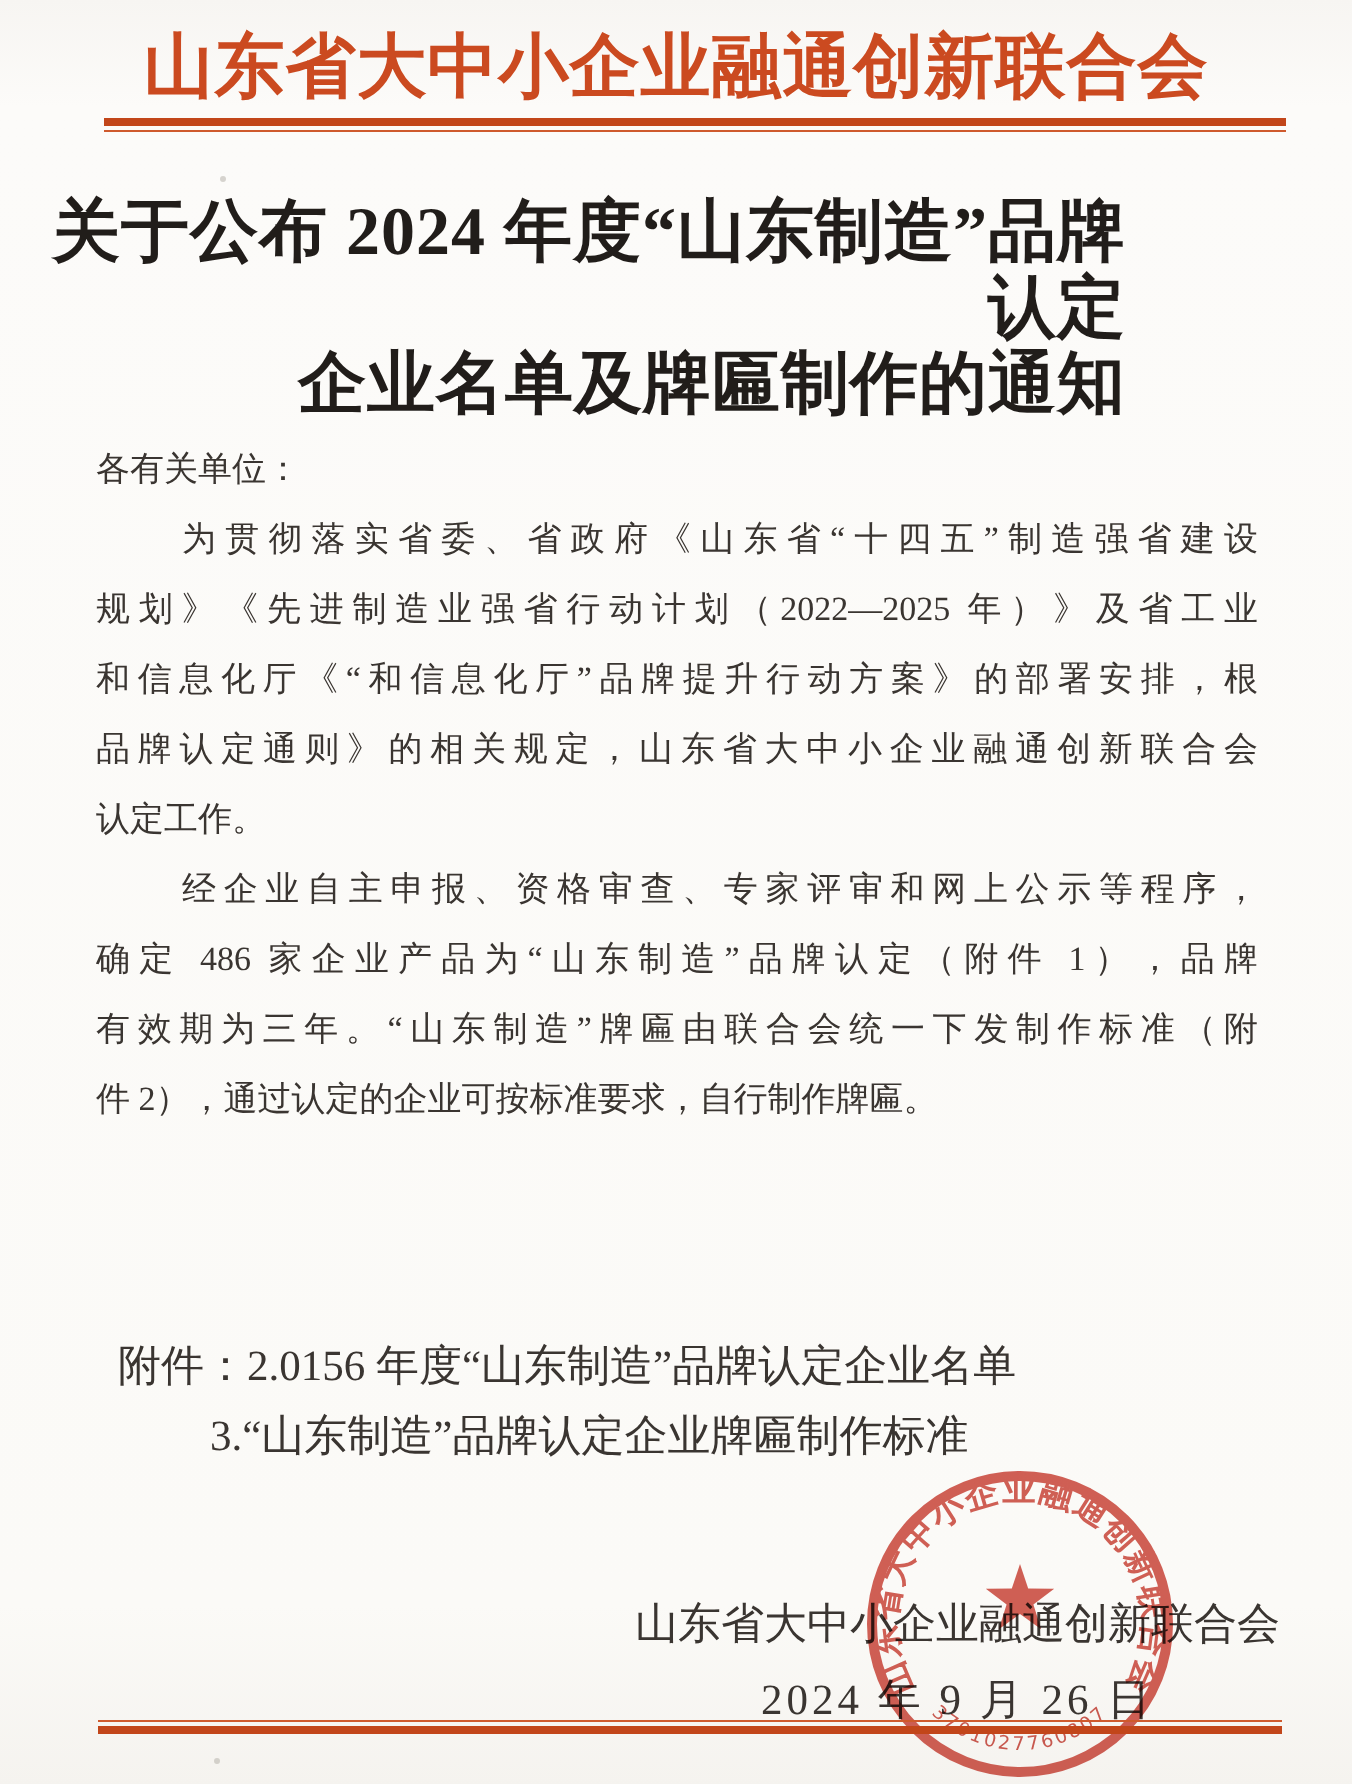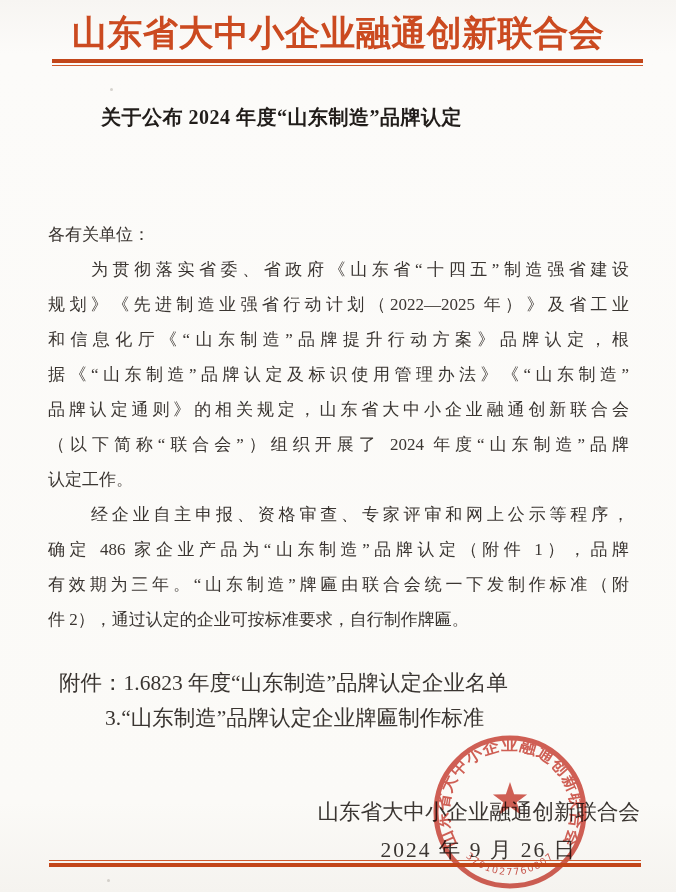--- a/index.html
+++ b/index.html
@@ -23,22 +23,22 @@
     position:absolute;top:59px;left:52px;width:591px;height:2px;
     border-top:4px solid #c2461a;border-bottom:1px solid #cf5a2d;
   }
   .rule-bottom{
     position:absolute;top:860px;left:49px;width:592px;height:2px;
     border-top:1px solid #cf5a2d;border-bottom:4px solid #c2461a;
   }
   
   .doc-title{
     position:absolute;top:98px;left:0;width:563px;
-    text-align:center;font-weight:bold;color:#211d1a;
-    font-size:20px;line-height:38px;letter-spacing:0.5px;
+    text-align:right;font-weight:bold;color:#211d1a;
+    font-size:34px;line-height:38px;letter-spacing:0.5px;
   }
   
   .body-text{
     position:absolute;top:217px;left:48px;width:581px;
     font-size:17px;color:#3a3531;
   }
   .line{line-height:35px;white-space:nowrap;}
   .jl{white-space:normal;text-align:justify;text-align-last:justify;font-family:Liberation Serif, serif;}
   .ind{text-indent:43px;}
   
@@ -68,39 +68,38 @@
 </head>
 <body>
 
 <div class="page">
 
   <div class="letterhead">山东省大中小企业融通创新联合会</div>
   <div class="rule-top"></div>
 
   <div class="doc-title">
     <div>关于公布 2024 年度“山东制造”品牌认定</div>
+    <div>企业名单及牌匾制作的通知</div>
   </div>
 
   <div class="body-text">
     <div class="line">各有关单位：</div>
     <div class="line jl ind">为贯彻落实省委、省政府《山东省“十四五”制造强省建设</div>
     <div class="line jl">规划》《先进制造业强省行动计划（2022—2025 年）》及省工业</div>
-    <div class="line jl">和信息化厅《“山东制造”品牌提升行动方案》品牌认定，根</div>
-    <div class="line jl">据《“山东制造”品牌认定及标识使用管理办法》《“山东制造”</div>
+    <div class="line jl">和信息化厅《“和信息化厅”品牌提升行动方案》的部署安排，根</div>
     <div class="line jl">品牌认定通则》的相关规定，山东省大中小企业融通创新联合会</div>
-    <div class="line jl">（以下简称“联合会”）组织开展了 2024 年度“山东制造”品牌</div>
     <div class="line">认定工作。</div>
     <div class="line jl ind">经企业自主申报、资格审查、专家评审和网上公示等程序，</div>
     <div class="line jl">确定 486 家企业产品为“山东制造”品牌认定（附件 1），品牌</div>
     <div class="line jl">有效期为三年。“山东制造”牌匾由联合会统一下发制作标准（附</div>
     <div class="line">件 2），通过认定的企业可按标准要求，自行制作牌匾。</div>
   </div>
 
   <div class="attachments">
-    <div class="line">附件：1.6823 年度“山东制造”品牌认定企业名单</div>
+    <div class="line">附件：2.0156 年度“山东制造”品牌认定企业名单</div>
     <div class="line att-line2">3.“山东制造”品牌认定企业牌匾制作标准</div>
   </div>
 
   <div class="signature">
     <div class="sig-org">山东省大中小企业融通创新联合会</div>
     <div class="sig-date">2024 年 9 月 26 日</div>
   </div>
 
   <div class="seal">
     <svg viewBox="0 0 172 172">

